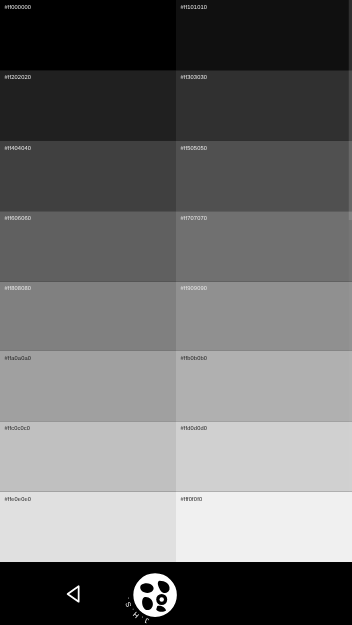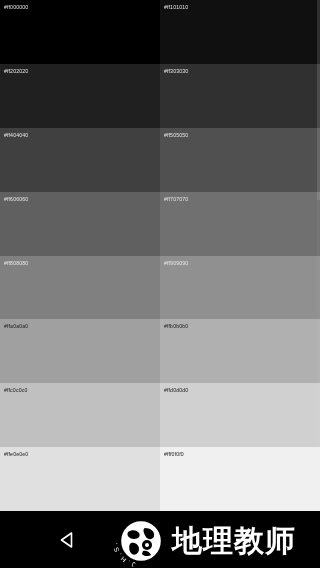--- a/index.html
+++ b/index.html
@@ -162,17 +162,16 @@
           <path d="M33,16 C38,16 43,19 42,24 C41,28 36,28 34,25 C32,22 30,17 33,16 Z" fill="#000000"></path>
           <path d="M19,31 C23,30 27,33 27,37 C27,41 23,44 20,42 C17,40 16,33 19,31 Z" fill="#000000"></path>
           <circle cx="35" cy="33" r="5" fill="#000000"></circle>
           <circle cx="35" cy="33" r="2" fill="#ffffff"></circle>
           <path d="M31,39 C34,38 38,40 39,43 C36,45 31,44 30,42 Z" fill="#000000"></path>
           <text font-size="6.5" fill="#ffffff" font-family="&quot;Liberation Sans&quot;, sans-serif" letter-spacing="2.2">
             <textPath href="#arcpath" startOffset="6%">J.H.S.</textPath>
           </text>
         </svg>
       </div>
-      <div id="watermark-text">地理教师</div>
     </div>
 
   </div>
 </div>
 
 </body></html>

